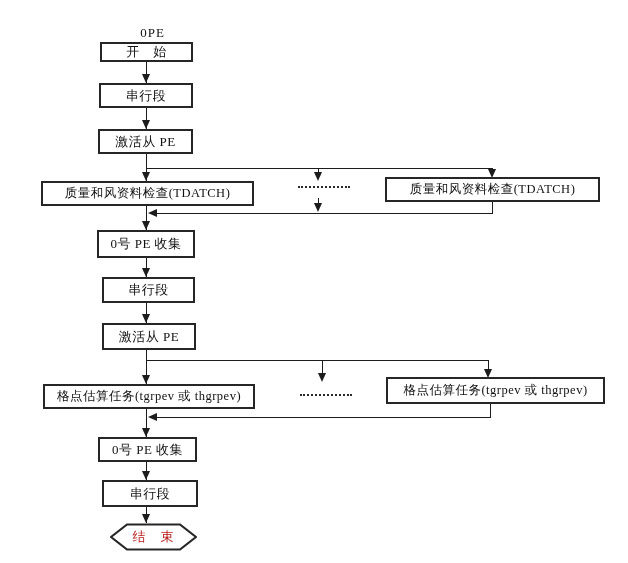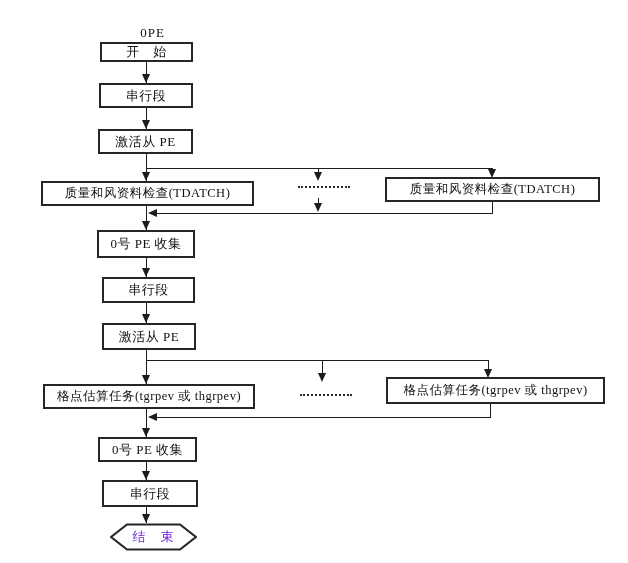--- a/index.html
+++ b/index.html
@@ -53,21 +53,21 @@
   .dots {
     position: absolute;
     border-top: 2.5px dotted #2a2a2a;
     z-index: 1;
   }
   .hex-wrap { position: absolute; z-index: 2; }
   .hex-wrap svg { display: block; }
   .hex-label {
     position: absolute; inset: 0;
     display: flex; align-items: center; justify-content: center;
-    font-size: 13px; letter-spacing: 1px; color: #6d28d9;
+    font-size: 13px; letter-spacing: 1px; color: #b91c1c;
   }
 </style>
 </head>
 <body>
 
 <div class="stage">
 
   <div class="top-label" style="left:106px; top:25px; width:93px;">0PE</div>
 
   <div class="box" style="left:100px; top:42px; width:93px; height:20px;">开　始</div>

